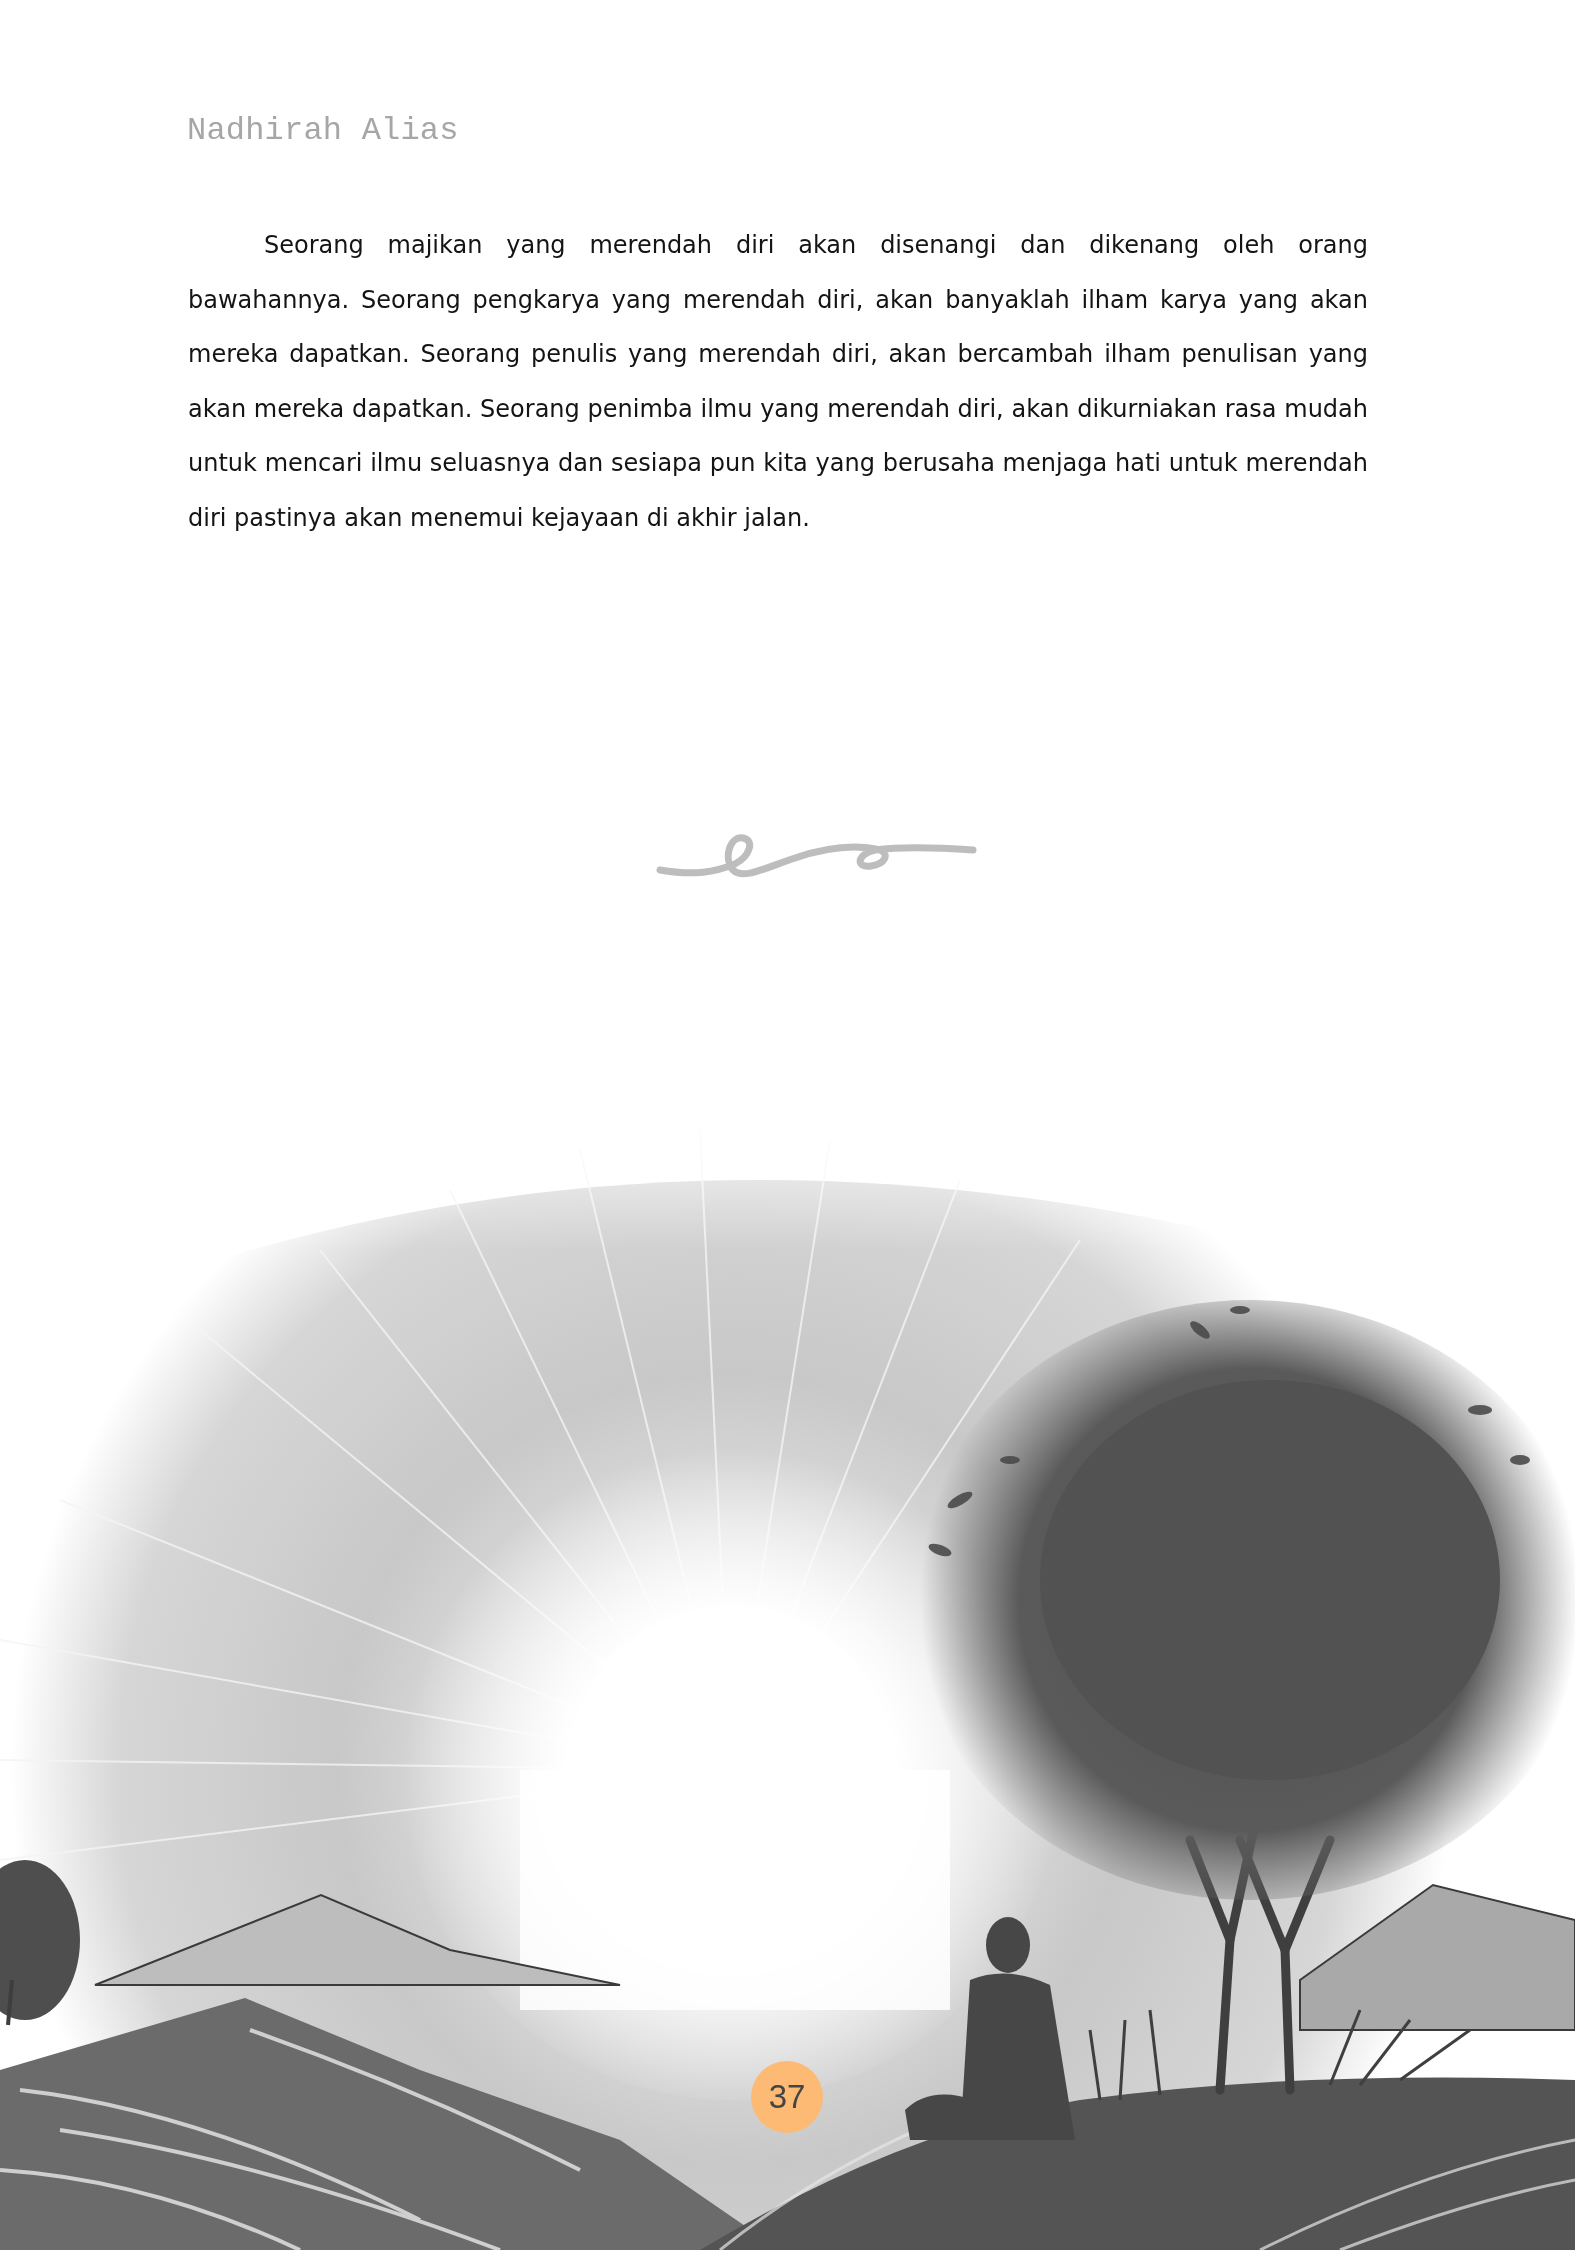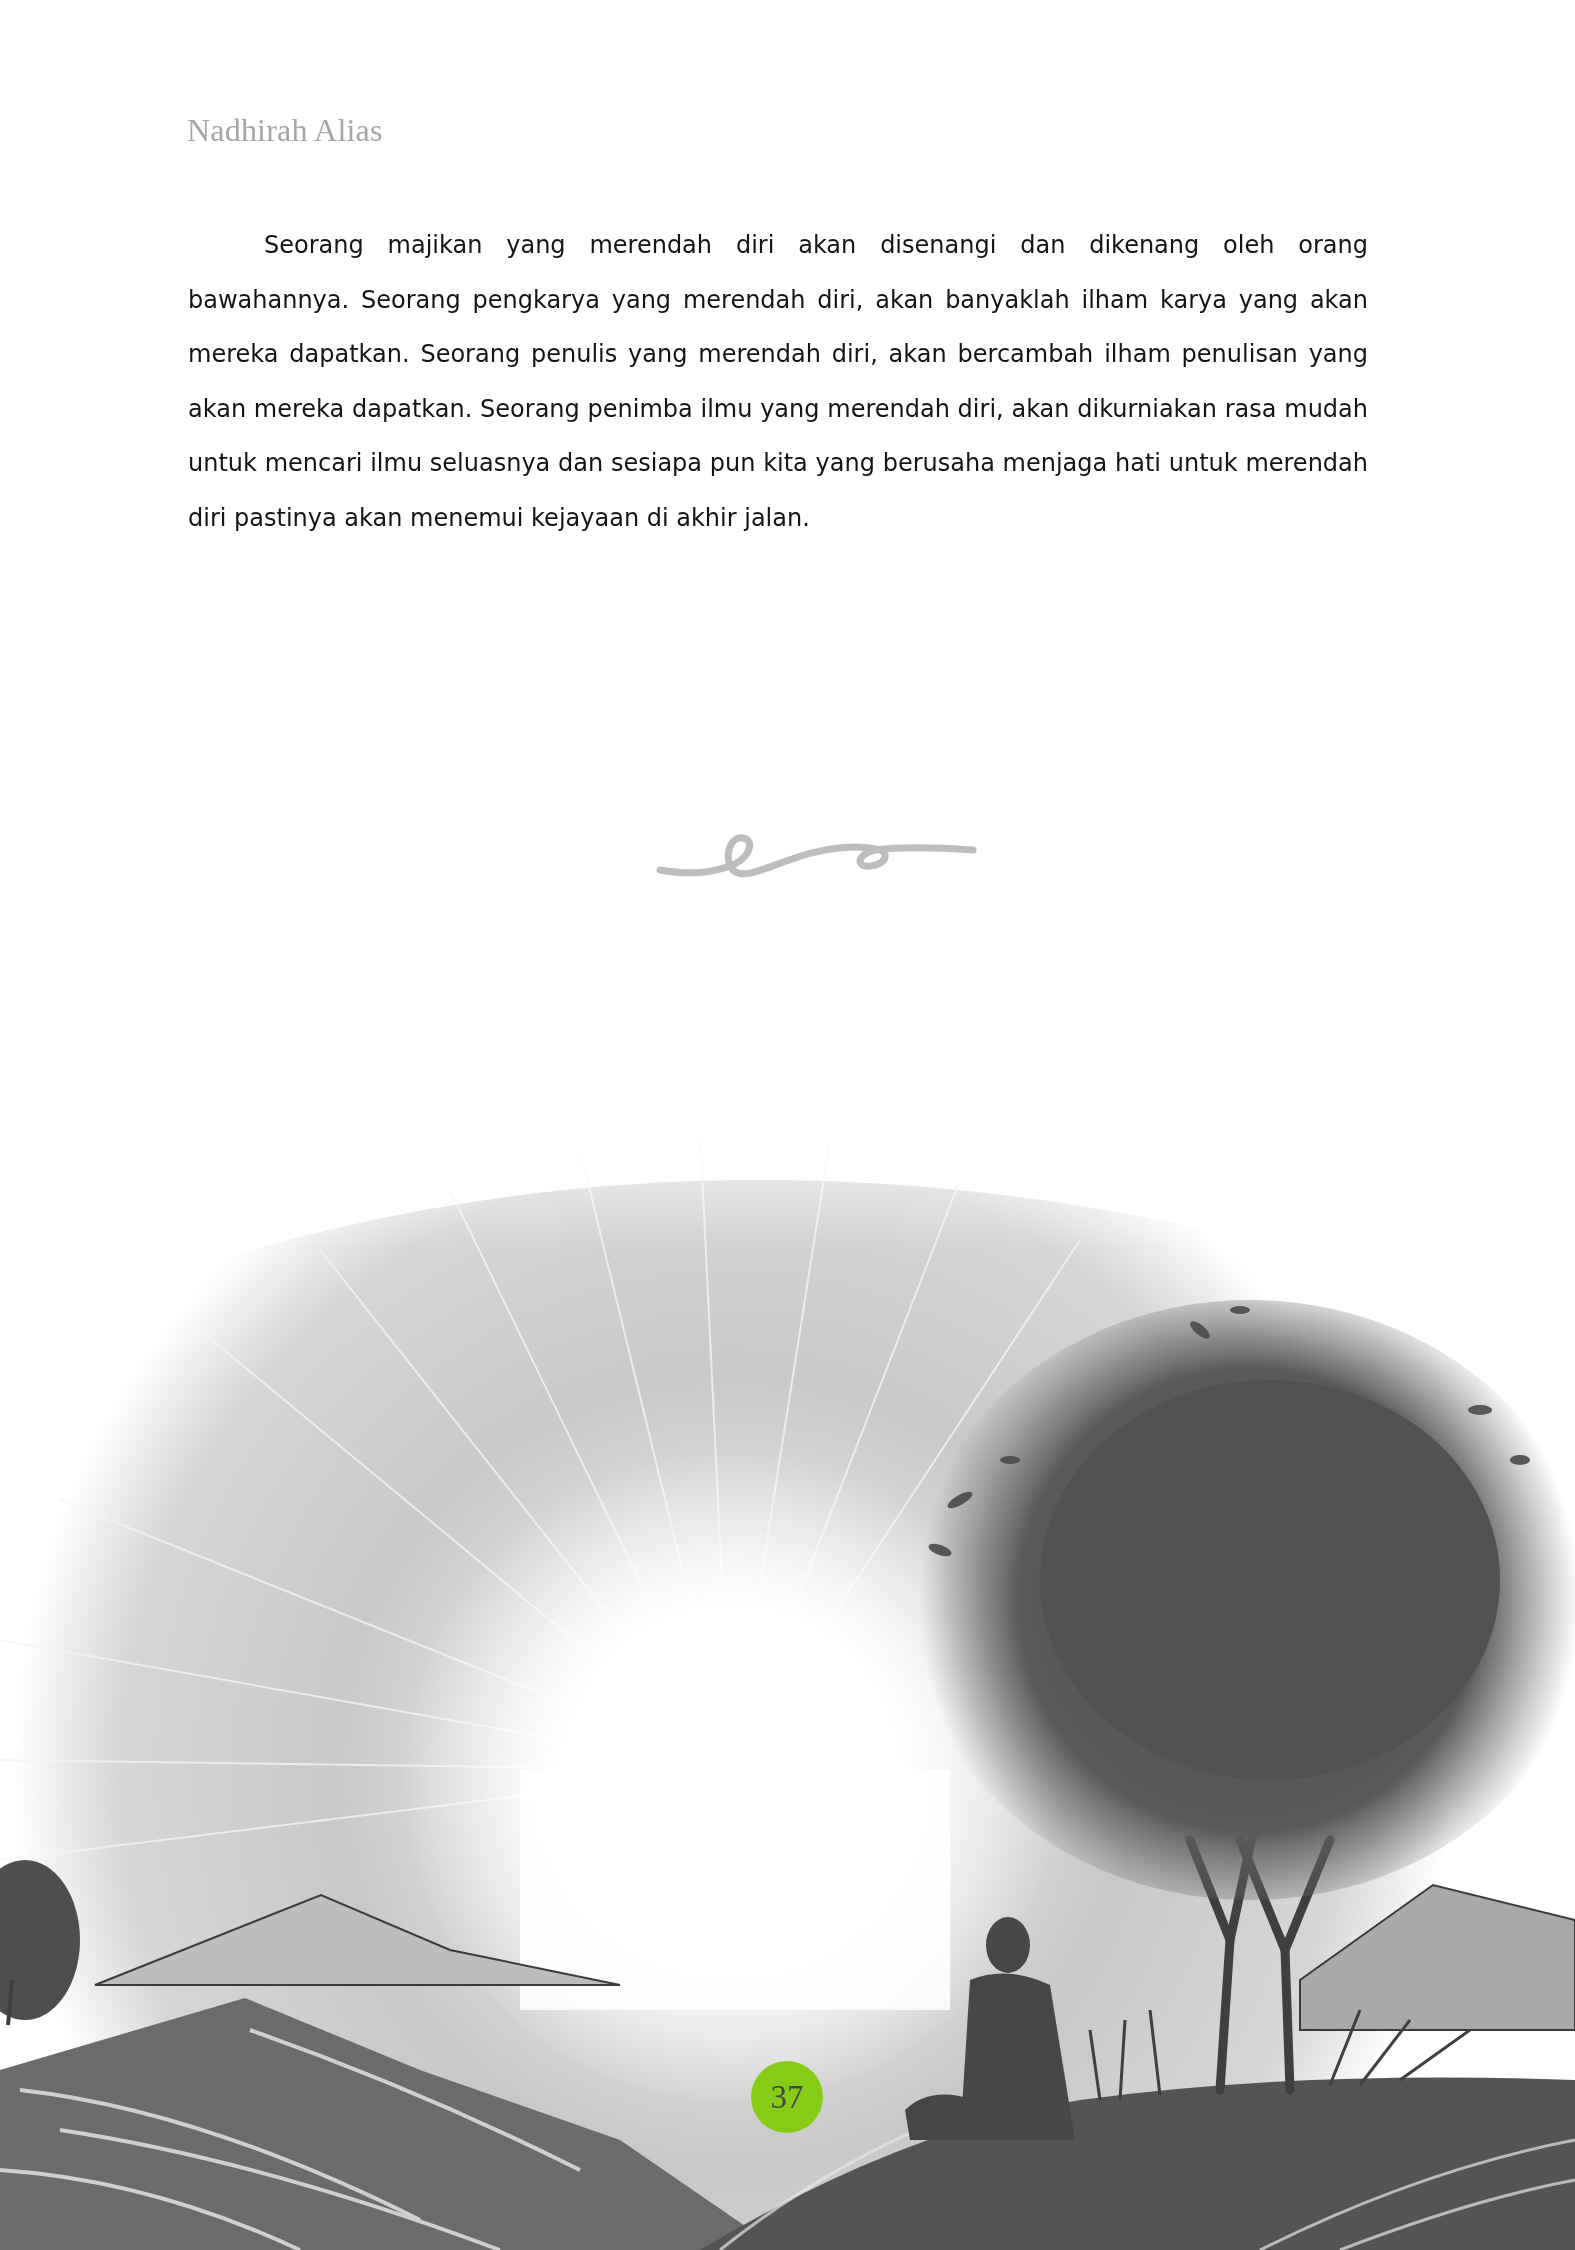--- a/index.html
+++ b/index.html
@@ -1,36 +1,36 @@
 <!DOCTYPE html>
 <html><head>
 <meta charset="utf-8">
 <style>
   html, body { margin: 0; padding: 0; background: #ffffff; }
   body { width: 1575px; height: 2250px; position: relative; overflow: hidden; }
   .page { position: absolute; inset: 0; background: #ffffff; }
   .running-head {
     position: absolute; left: 187px; top: 112px;
-    font-family: Liberation Serif, serif; font-size: 32px; font-weight: normal;
+    font-family: Liberation Mono, monospace; font-size: 32px; font-weight: normal;
     color: #a6a6a6; letter-spacing: 0.2px; margin: 0;
   }
   .body-text {
     position: absolute; left: 188px; top: 218px; width: 1180px;
     font-family: "DejaVu Sans", sans-serif; font-size: 24px; line-height: 54.5px;
     color: #141414; margin: 0;
   }
   .body-text p { margin: 0; text-align: justify; text-indent: 76px; }
   .body-text p.p2 { margin-top: 26px; text-align: left; }
   .flourish { position: absolute; left: 655px; top: 828px; width: 325px; height: 52px; }
   .illustration { position: absolute; left: 0; top: 1080px; width: 1575px; height: 1170px; }
   .page-badge {
     position: absolute; left: 751px; top: 2061px; width: 72px; height: 72px;
-    border-radius: 50%; background: #84cc16;
+    border-radius: 50%; background: #fdba74;
     display: flex; align-items: center; justify-content: center;
-    font-family: Liberation Serif, serif; font-size: 33px; color: #454545;
+    font-family: Liberation Sans, sans-serif; font-size: 33px; color: #454545;
   }
 </style>
 </head>
 <body>
 
 <div class="page">
 
   <div class="running-head">Nadhirah Alias</div>
 
   <div class="body-text">

